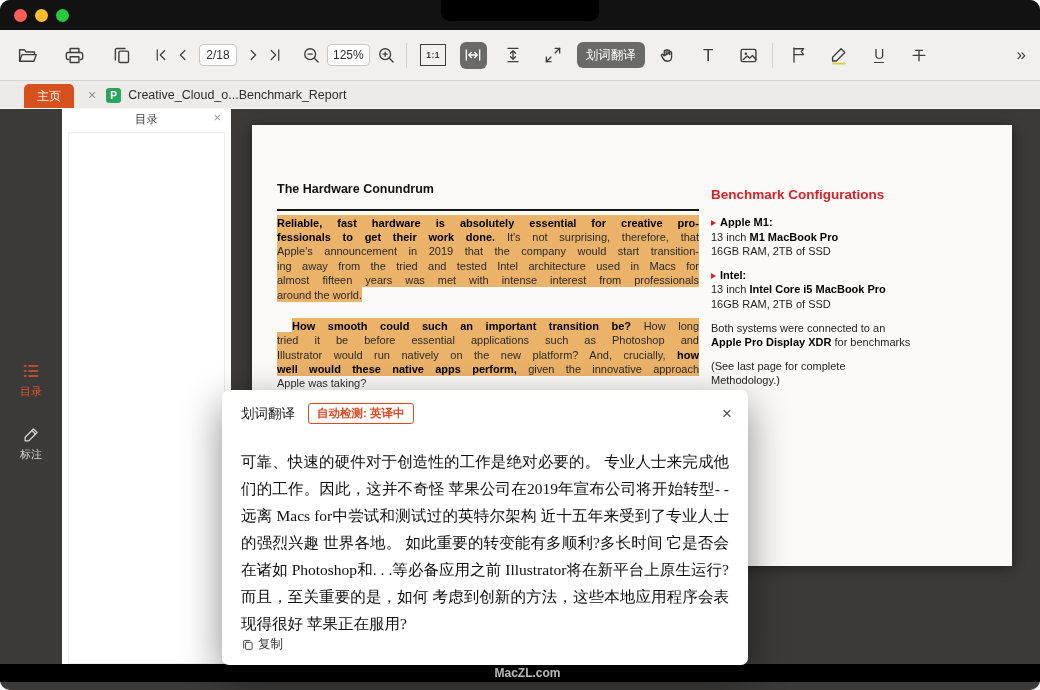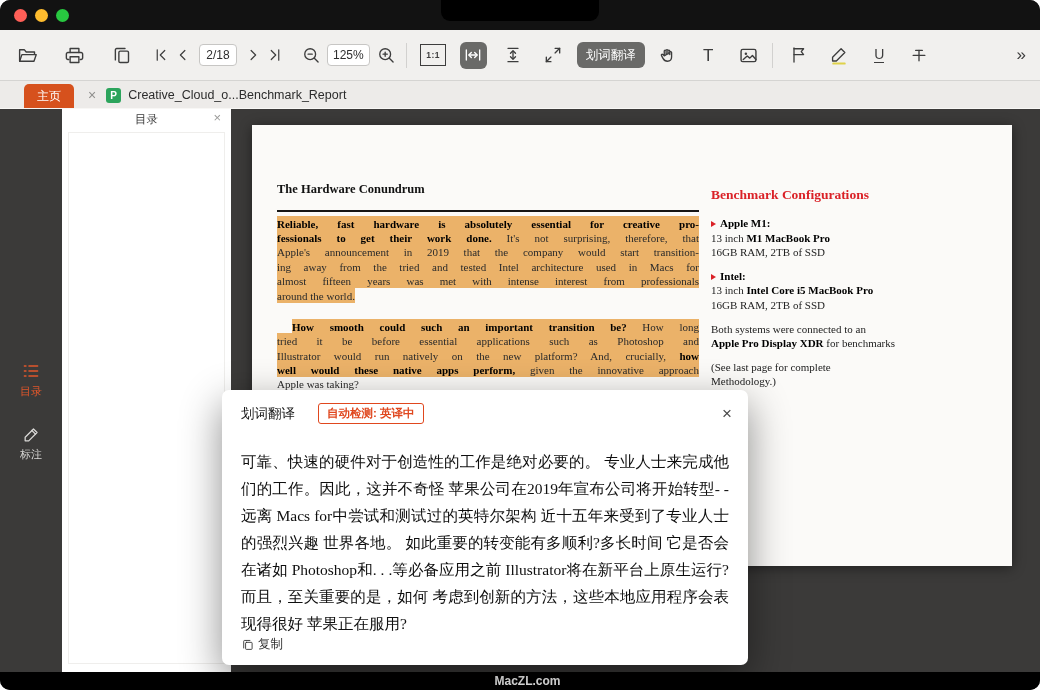--- a/index.html
+++ b/index.html
@@ -53,21 +53,21 @@
   .rail-toc{margin-top:252px;color:#e2572b;}
   .rail-annot{margin-top:26px;color:#d9d8d6;}
   .rail-label{font-size:11px;}
   .sidebar{position:absolute;left:62px;top:0;width:169px;bottom:0;background:#fff;}
   .sb-head{height:21px;display:flex;align-items:center;justify-content:center;position:relative;
            font-size:11.5px;color:#3a3a3a;}
   .sb-close{position:absolute;right:10px;top:2px;color:#9a9a98;font-size:13px;line-height:1;}
   .sb-body{position:absolute;top:23px;left:6px;right:6px;bottom:8px;border:1px solid #efeeec;background:#fff;}
   .content{position:absolute;left:231px;top:0;right:0;bottom:0;overflow:hidden;}
   .page{position:absolute;left:21px;top:16px;width:760px;height:441px;background:#fbfaf8;
-        box-shadow:0 2px 12px rgba(0,0,0,.45);font-family:Liberation Serif, serif;}
+        box-shadow:0 2px 12px rgba(0,0,0,.45);}
   
   .col-left{position:absolute;left:25px;top:57px;width:422px;}
   .pdf-heading{font-size:12.5px;font-weight:bold;color:#111;}
   .rule{height:2px;background:#161616;margin:13px 0 4px;}
   .pline{font-size:11px;line-height:14.4px;}
   .pline.j{text-align:justify;text-align-last:justify;}
   .pline.ind{padding-left:15px;}
   .pline span{color:#2a2a2a;}
   .pline span.b{font-weight:bold;color:#000;}
   .pline.hl span{background:#ebb269;padding:1.5px 0;}
@@ -78,29 +78,29 @@
   .bm-line{font-size:11px;line-height:14.6px;color:#222;}
   .bm-line.gap{margin-top:9px;}
   .bm-line .b{font-weight:bold;color:#000;}
   .tri{display:inline-block;width:0;height:0;border-left:5px solid #da2127;
        border-top:3.5px solid transparent;border-bottom:3.5px solid transparent;margin-right:4px;}
   
   .popup{position:absolute;left:222px;top:390px;width:526px;height:275px;background:#fff;
          border-radius:7px;box-shadow:0 14px 40px rgba(0,0,0,.45);z-index:8;}
   .pp-head{display:flex;align-items:center;padding:13px 16px 0 19px;}
   .pp-title{font-size:13.5px;color:#161616;}
-  .pp-badge{margin-left:23px;font-size:11.5px;font-weight:bold;color:#e0471e;
+  .pp-badge{margin-left:13px;font-size:11.5px;font-weight:bold;color:#e0471e;
             border:1px solid #e0471e;border-radius:3px;padding:2px 8px;}
   .pp-close{margin-left:auto;font-size:17px;color:#4a4a4a;line-height:1;}
   .pp-body{margin:24px 19px 0;font-family:"Liberation Serif","DejaVu Serif",serif;
            font-size:15.5px;line-height:27px;color:#0f0f0f;text-align:justify;}
   .pp-foot{position:absolute;left:19px;bottom:12px;display:flex;align-items:center;gap:4px;
            font-size:12.5px;color:#2b2b2b;}
   
-  .bottombar{position:absolute;left:0;right:0;bottom:0;height:18px;background:#000;display:flex;
+  .bottombar{position:absolute;left:0;right:0;bottom:8px;height:18px;background:#000;display:flex;
              align-items:center;justify-content:center;color:#fff;font-size:12px;font-weight:bold;z-index:5;padding-left:15px;}
 </style>
 </head>
 <body>
 
 <div class="window">
 
   <div class="titlebar">
     <div class="lights">
       <span class="light red"></span>

